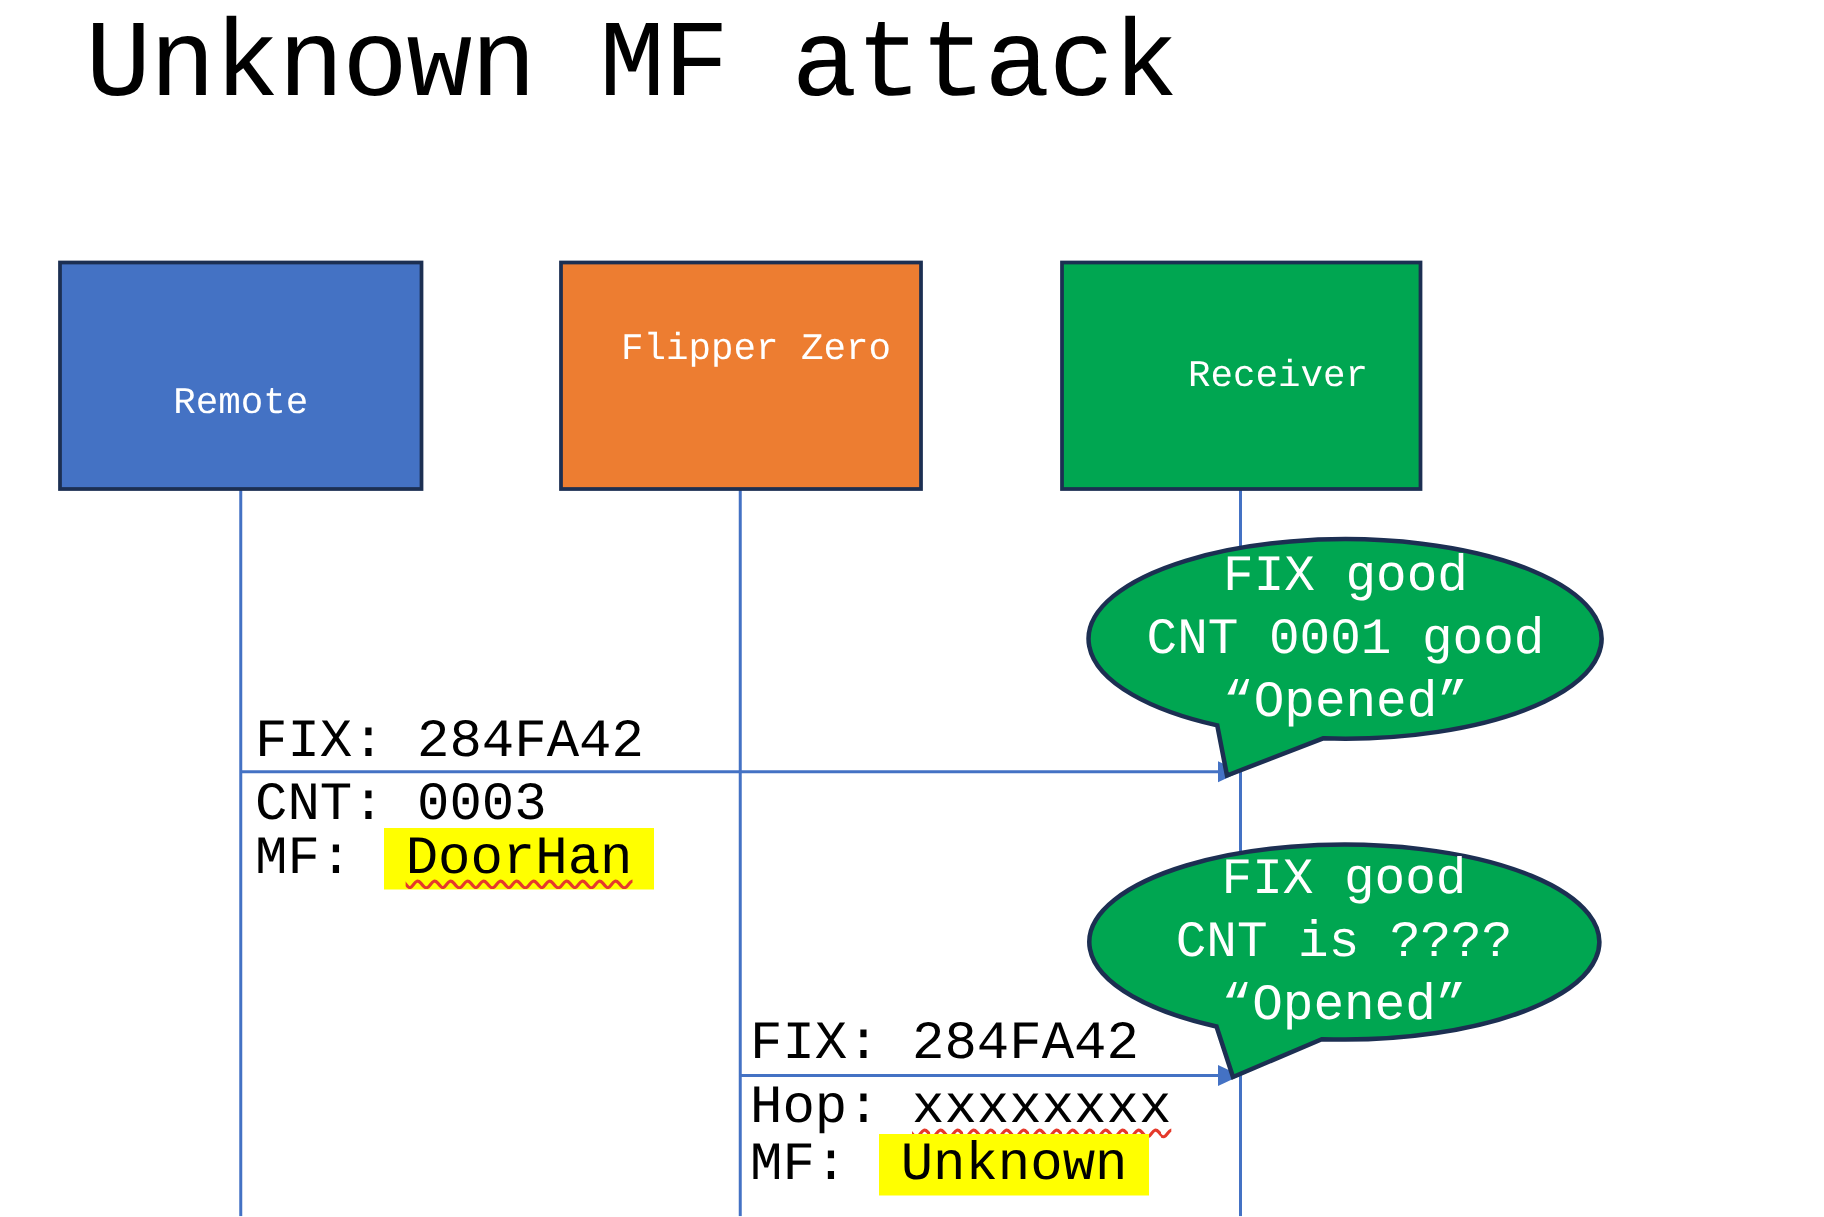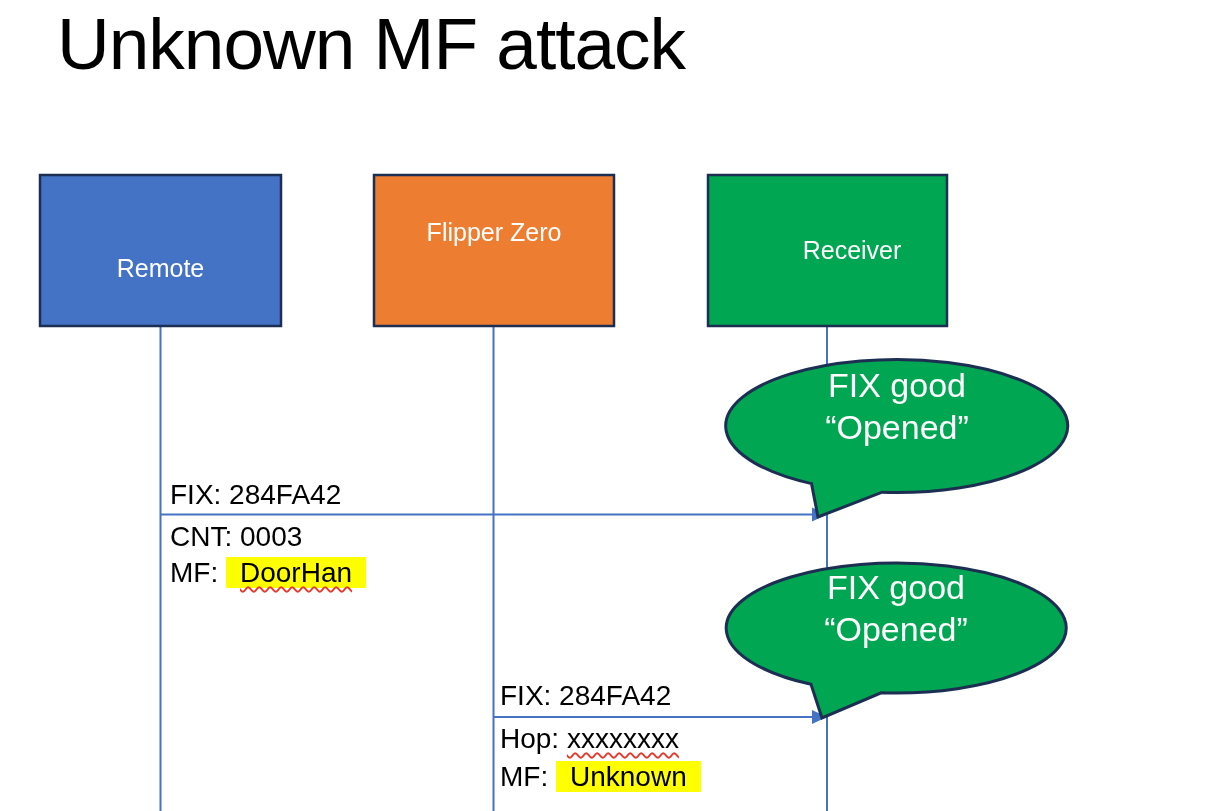--- a/index.html
+++ b/index.html
@@ -1,34 +1,34 @@
 <!DOCTYPE html>
 <html><head>
 <meta charset="utf-8">
 <style>
   html,body{margin:0;padding:0;background:#ffffff;}
   .stage{
     position:relative;width:1216px;height:811px;background:#ffffff;
-    overflow:hidden;font-family:Liberation Sans, sans-serif;
+    overflow:hidden;font-family:Liberation Mono, monospace;
   }
   .stage svg{position:absolute;left:0;top:0;}
   .slide-title{
     position:absolute;left:57px;top:2px;margin:0;
     font-size:73px;font-weight:300;letter-spacing:-1px;color:#000;
     white-space:nowrap;line-height:1.15;
   }
   .actor-label{
     position:absolute;display:flex;align-items:center;justify-content:center;
     color:#ffffff;font-size:25px;white-space:nowrap;
   }
   .al-remote{left:40px;top:175px;width:241px;height:186px;}
-  .al-flipper{left:374px;top:175px;width:240px;height:114px;}
+  .al-flipper{left:374px;top:175px;width:240px;height:114px;padding-left:10px;}
   .al-receiver{left:708px;top:175px;width:288px;height:151px;}
   .msg-line{
-    position:absolute;font-size:28px;line-height:34px;color:#000;
+    position:absolute;font-size:36px;line-height:34px;color:#000;
     white-space:nowrap;
   }
   .m1a{left:170px;top:478px;}
   .m1b{left:170px;top:520px;}
   .m1c{left:170px;top:556px;}
   .m2a{left:500px;top:679px;}
   .m2b{left:500px;top:722px;}
   .m2c{left:500px;top:760px;}
   .hl{background:#ffff00;padding:0 14px;}
   .sq{
@@ -85,20 +85,22 @@
   <div class="msg-line m2a">FIX: 284FA42</div>
   <div class="msg-line m2b">
     <span>Hop: </span><span class="sq">xxxxxxxx</span>
   </div>
   <div class="msg-line m2c">
     <span>MF: </span><span class="hl">Unknown</span>
   </div>
 
   <div class="bubble-text bt1">
     <div>FIX good</div>
+    <div>CNT 0001 good</div>
     <div>“Opened”</div>
   </div>
   <div class="bubble-text bt2">
     <div>FIX good</div>
+    <div>CNT is ????</div>
     <div>“Opened”</div>
   </div>
 
 </div>
 
 </body></html>

